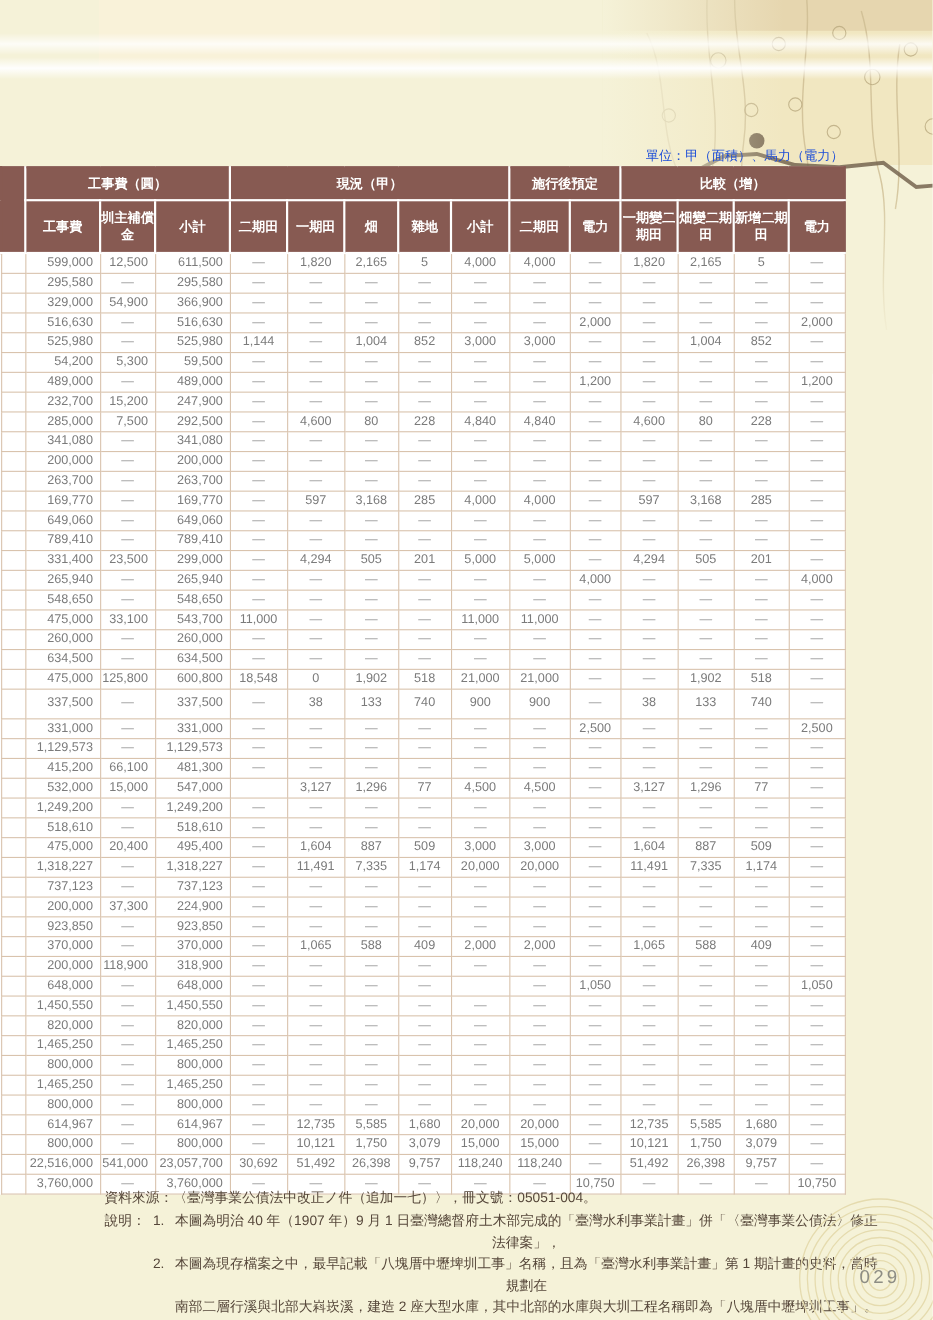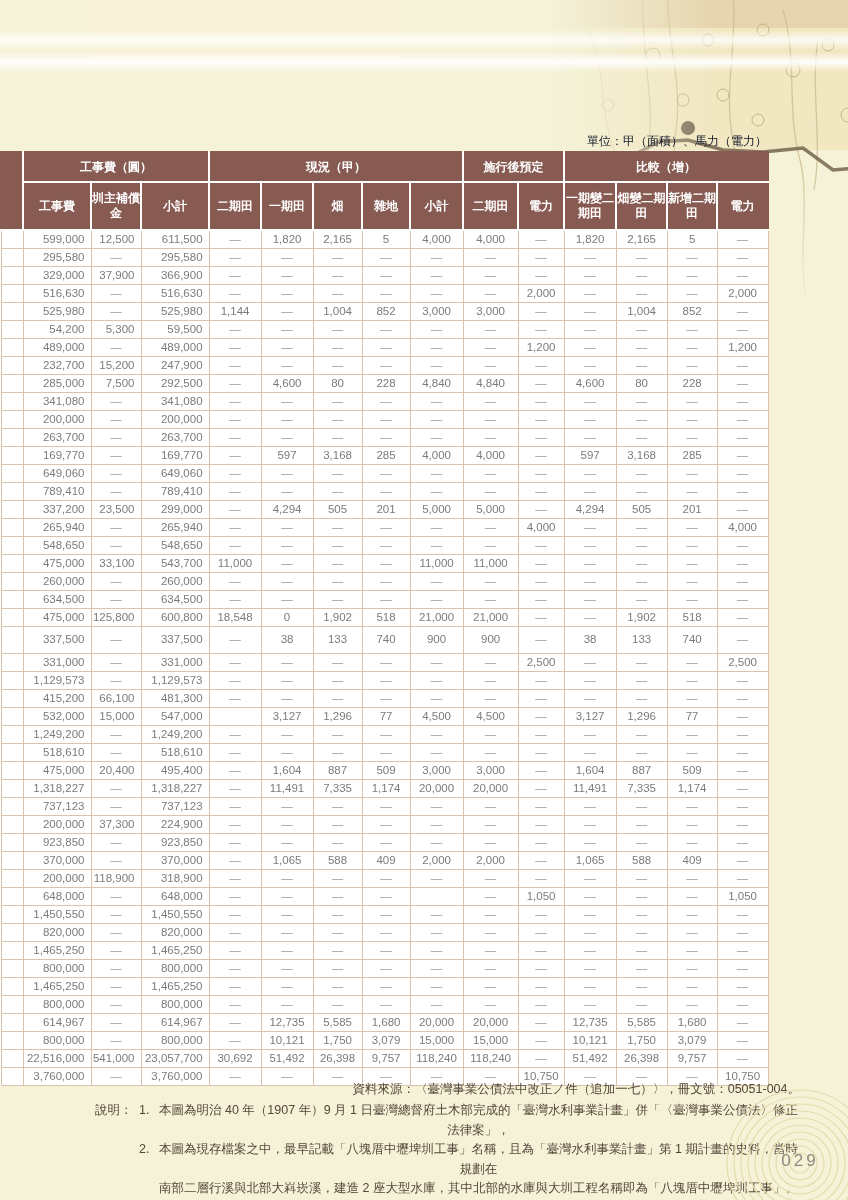--- a/index.html
+++ b/index.html
@@ -15,21 +15,21 @@
       linear-gradient(to left, rgba(245,242,216,0) 45%, rgba(245,242,216,1) 100%),
       linear-gradient(to bottom, rgba(245,242,216,0) 50%, rgba(245,242,216,1) 92%);
   }
   .warm-patch { position:absolute; left:90px; top:0; width:310px; height:60px;
     background:#fbf1da; opacity:.65; }
   .band { position:absolute; left:0; width:848px; }
   .band1 { top:30px; height:20px;
     background:linear-gradient(rgba(255,255,255,0), rgba(255,255,255,.8) 50%, rgba(255,255,255,0)); }
   .band2 { top:52px; height:20px;
     background:linear-gradient(rgba(255,255,255,0), rgba(255,255,255,.95) 50%, rgba(255,255,255,0)); }
-  .unit-label { position:absolute; top:133px; right:81px; font-size:12px; color:#0f172a; }
+  .unit-label { position:absolute; top:133px; right:81px; font-size:12px; color:#1d4ed8; }
 
   table.data-table { position:absolute; left:0; top:151px; width:767px;
     border-collapse:collapse; table-layout:fixed; background:#fff; }
   thead th { background:var(--header_bg,#875a52); color:var(--header_text,#fff);
     font-size:12px; font-weight:bold; border:2px solid #fff; padding:1px 0;
     line-height:1.25; text-align:center; vertical-align:middle;margin-left:46px; }
   thead tr.grp-row th { height:26px; }
   thead tr.col-row th { height:44px; }
   thead tr:first-child th { border-top-color:var(--header_bg,#875a52); }
   thead th:first-child { border-left-color:var(--header_bg,#875a52); }
@@ -37,21 +37,21 @@
   tbody td { border:1px solid var(--body_border,#d9c3ad); height:17px;
     font-size:11.5px; color:var(--value_text,#7b7b7b); line-height:1;
     white-space:nowrap; overflow:hidden; padding:0; }
   tbody tr.tall td { height:26px; }
   td.num { text-align:right; padding-right:6px; }
   td.ctr { text-align:center; }
   td.dash { text-align:center; color:#9a9a9a; }
 
   .footer { position:absolute; left:95px; top:1080px; width:705px;
     font-size:12.5px; color:var(--footer_text,#554639); line-height:1.55; }
-  .src-line { margin-bottom:2px;text-align:right; }
+  .src-line { margin-bottom:2px; }
   .notes-row { display:flex; }
   .notes-label { flex:0 0 44px; }
   .note { display:flex; }
   .note-num { flex:0 0 18px; }
   .note-body { flex:1;text-align:center; }
 
   .ripples { position:absolute; left:725px; top:1088px; width:150px; height:150px; }
   .page-number { position:absolute; left:725px; top:1151px; width:150px;
     text-align:center; font-size:17px; letter-spacing:3px; color:#8d8d84; }
 </style>
@@ -176,21 +176,21 @@
           <td class="dash">—</td>
           <td class="dash">—</td>
           <td class="dash">—</td>
           <td class="dash">—</td>
           <td class="dash">—</td>
           <td class="dash">—</td>
         </tr>
         <tr>
           <td></td>
           <td class="num">329,000</td>
-          <td class="num">37,900</td>
+          <td class="num">54,900</td>
           <td class="num">366,900</td>
           <td class="dash">—</td>
           <td class="dash">—</td>
           <td class="dash">—</td>
           <td class="dash">—</td>
           <td class="dash">—</td>
           <td class="dash">—</td>
           <td class="dash">—</td>
           <td class="dash">—</td>
           <td class="dash">—</td>
@@ -396,21 +396,21 @@
           <td class="dash">—</td>
           <td class="dash">—</td>
           <td class="dash">—</td>
           <td class="dash">—</td>
           <td class="dash">—</td>
           <td class="dash">—</td>
           <td class="dash">—</td>
         </tr>
         <tr>
           <td></td>
-          <td class="num">337,200</td>
+          <td class="num">331,400</td>
           <td class="num">23,500</td>
           <td class="num">299,000</td>
           <td class="dash">—</td>
           <td class="ctr">4,294</td>
           <td class="ctr">505</td>
           <td class="ctr">201</td>
           <td class="ctr">5,000</td>
           <td class="ctr">5,000</td>
           <td class="dash">—</td>
           <td class="ctr">4,294</td>

